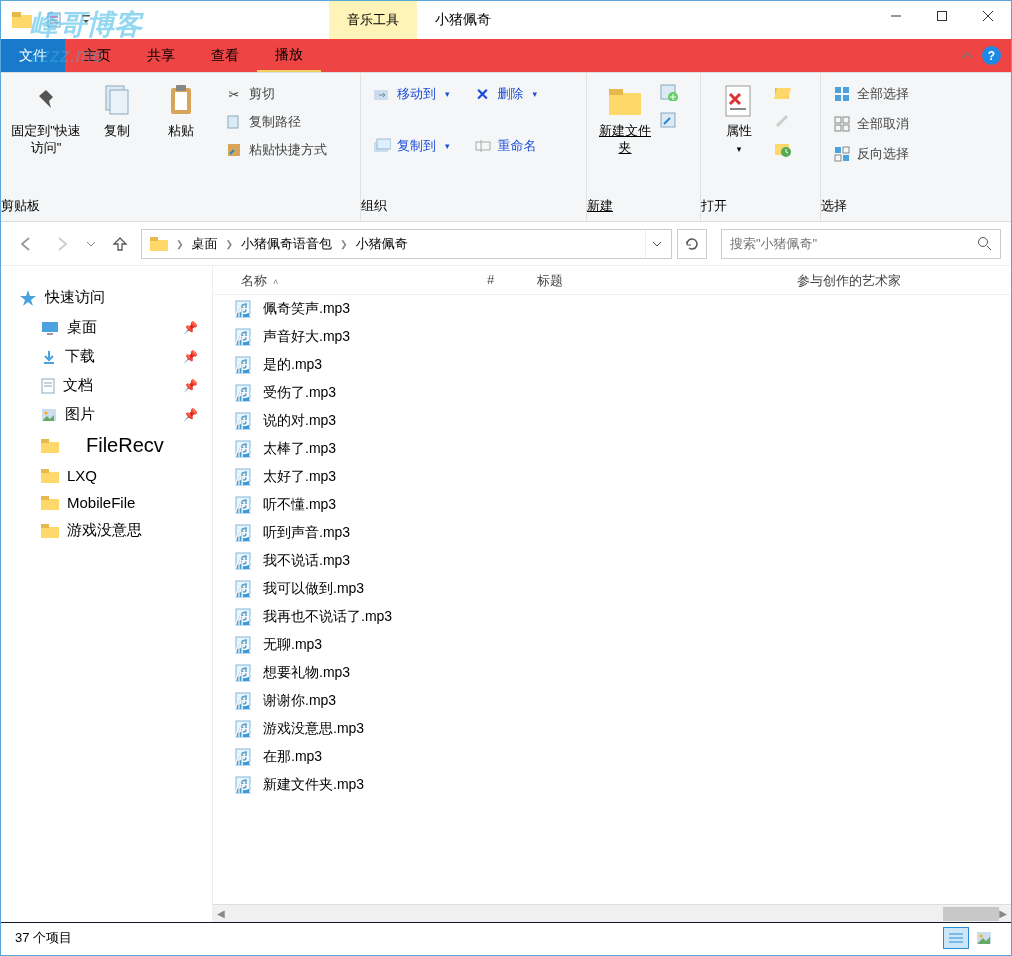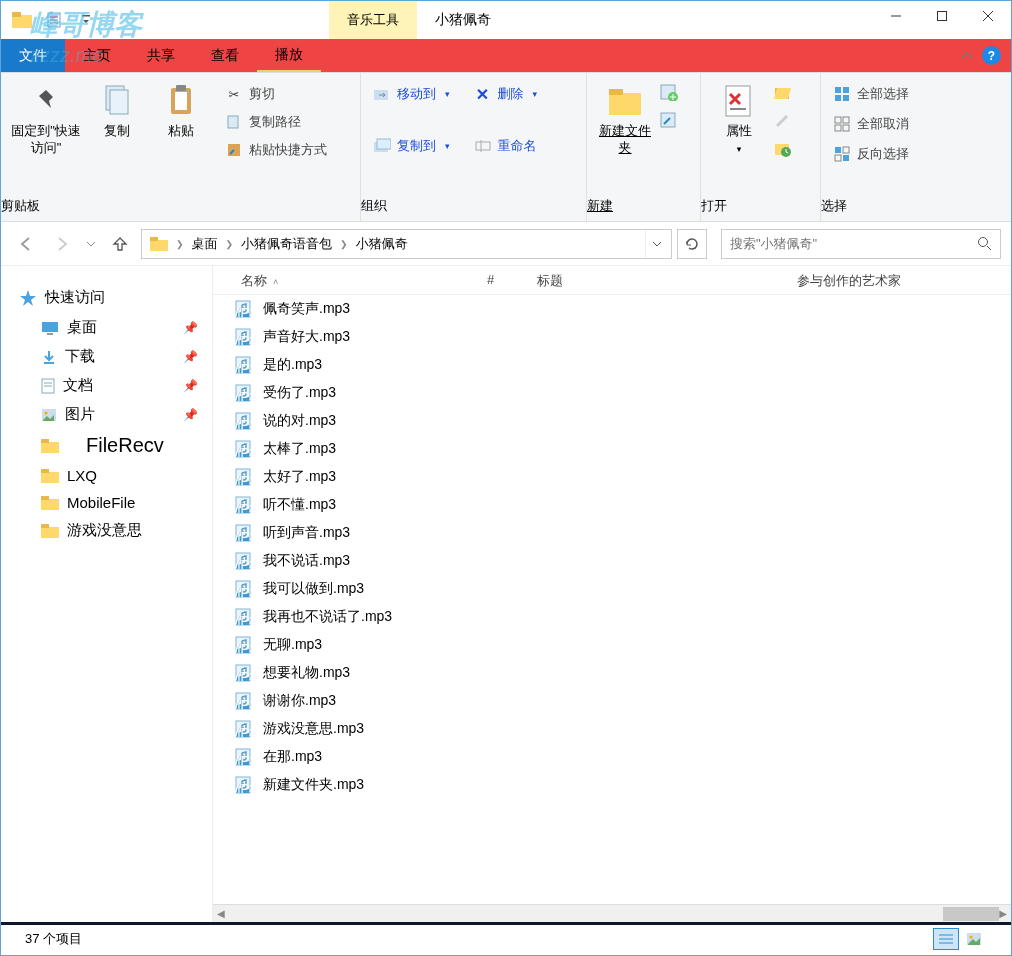--- a/index.html
+++ b/index.html
@@ -50,21 +50,21 @@
 .content{flex:1;display:flex;flex-direction:column;position:relative;}
 .cols{display:flex;padding:6px 0 4px 16px;border-bottom:1px solid #eee;color:#444;}
 .cols .c{padding:0 12px;position:relative;}
 .cols .c .sort{font-size:9px;margin-left:6px;color:#888;}
 .filearea{flex:1;overflow:auto;}
 .frow{display:flex;align-items:center;gap:10px;padding:5px 0 5px 20px;}
 .frow .ficon{width:20px;height:18px;display:flex;align-items:center;justify-content:center;}
 .fname{font-size:14px;}
 .hscroll{height:18px;background:#f0f0f0;border-top:1px solid #ddd;display:flex;align-items:center;justify-content:space-between;padding:0 4px;}
 .hscroll .thumb{width:56px;height:14px;background:#c8c8c8;}
-.status{height:30px;border-top:3px solid #0f172a;display:flex;align-items:center;justify-content:space-between;padding:0 24px;}
+.status{height:30px;border-top:1px solid #0f172a;display:flex;align-items:center;justify-content:space-between;padding:0 14px;}
 .view-toggles{display:flex;gap:2px;}
 .vt{width:26px;height:22px;border:1px solid transparent;display:flex;align-items:center;justify-content:center;}
 .vt.active{border-color:#2a8dd4;background:#cde6f7;}
 .watermark{position:absolute;top:6px;left:30px;font-size:28px;font-weight:bold;color:#3cb8e6;opacity:.55;pointer-events:none;font-style:italic;z-index:50;}
 .watermark2{position:absolute;top:44px;left:30px;font-size:20px;color:#3cb8e6;opacity:.4;font-style:italic;pointer-events:none;z-index:50;}
 svg{display:block;}
 </style>
 </head>
 <body>
 

